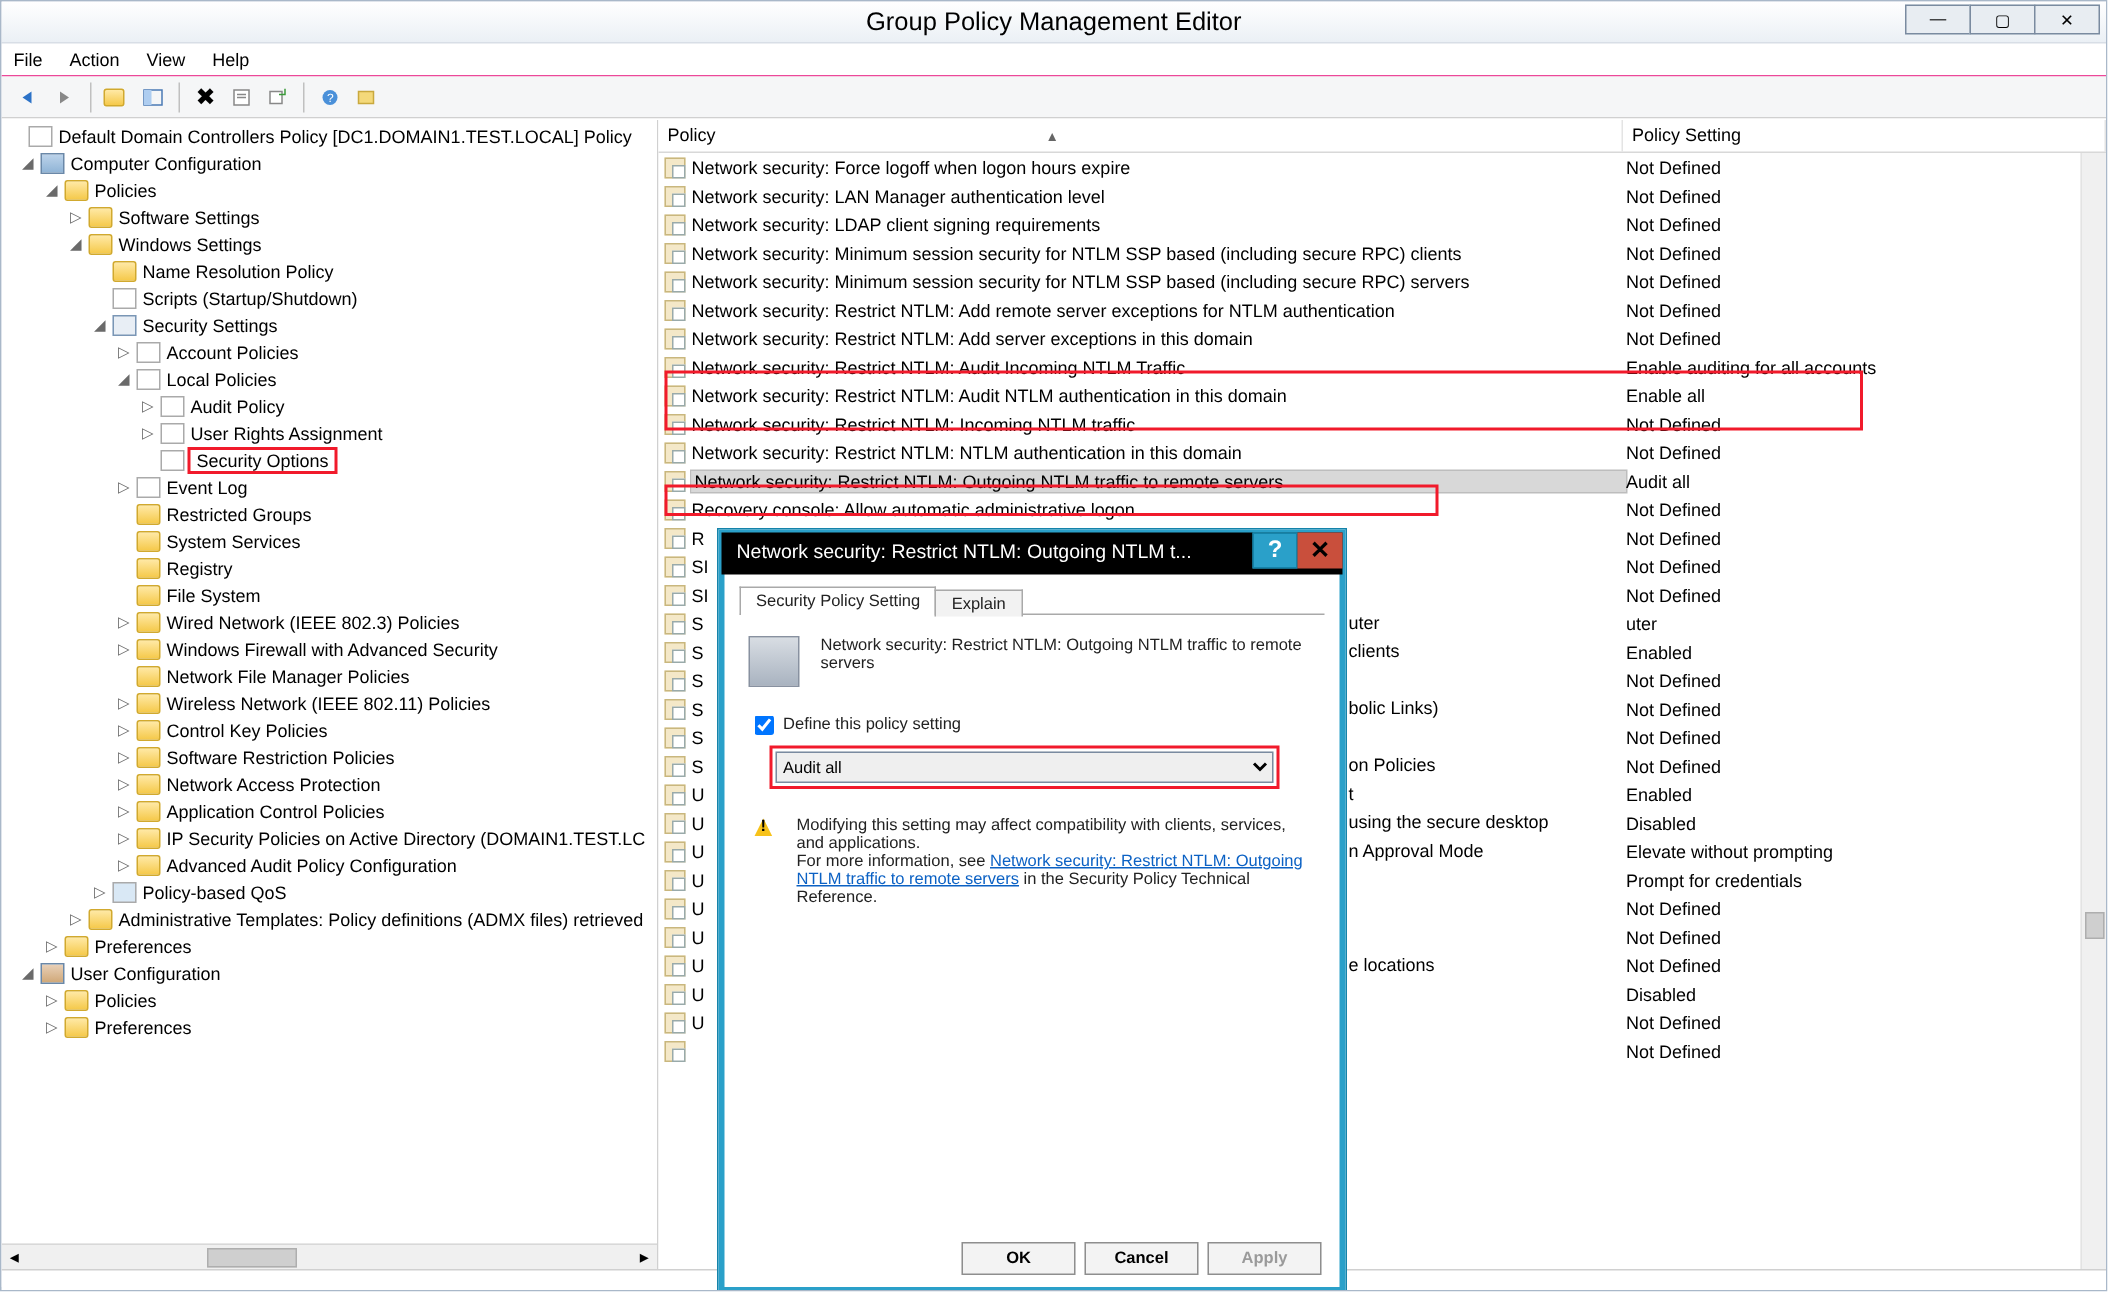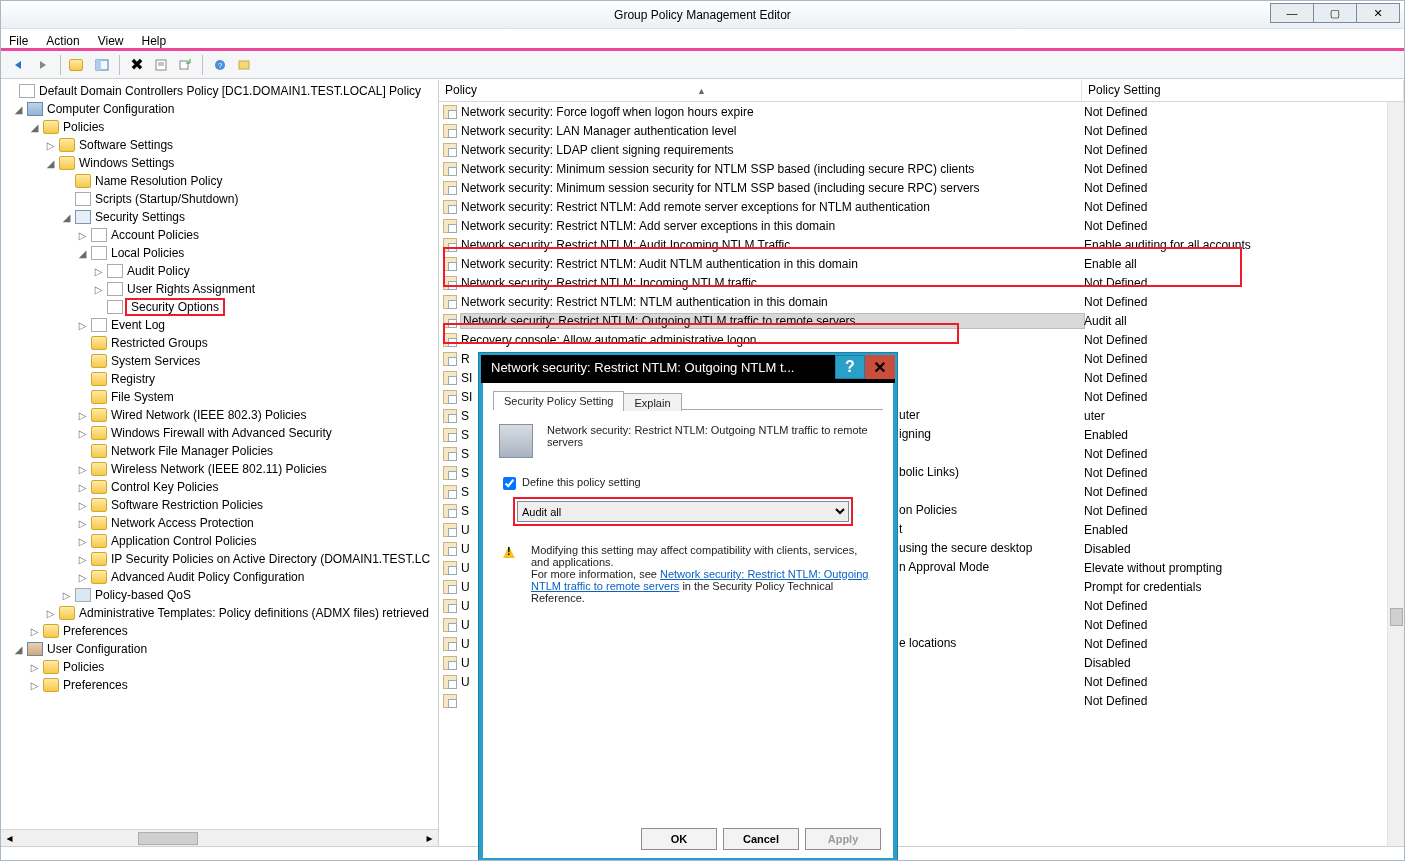--- a/index.html
+++ b/index.html
@@ -1,23 +1,23 @@
 <!DOCTYPE html>
 <html><head>
 <meta charset="utf-8">
 <style>
   * { box-sizing: border-box; font-family: "Segoe UI", Tahoma, sans-serif; }
   body { margin:0; background:#fff; }
   .window { width:1405px; height:861px; position:relative; background:#fff; border:1px solid #a9b8c9; overflow:hidden;}
   .titlebar { height:28px; background:linear-gradient(#fff,#ebf0f5); border-bottom:1px solid #d8dee6; display:flex; align-items:center; justify-content:center; position:relative;}
-  .titlebar .title { font-size:12px; color:#000; font-weight:normal;}
+  .titlebar .title { font-size:17px; color:#000; font-weight:normal;}
   .titlebar .winbtns { position:absolute; right:4px; top:2px; display:flex;}
   .winbtn { width:28px; height:20px; border:1px solid #7a8ba0; background:#e8edf2; display:flex; align-items:center; justify-content:center; font-size:11px; margin-left:-1px; cursor:default;}
   .winbtn.big { width:44px;}
-  .menubar { height:22px; background:#fff; border-bottom:3px solid #ec4899; display:flex; align-items:flex-end; padding-left:8px; font-size:12px;}
+  .menubar { height:22px; background:#fff; border-bottom:1px solid #ec4899; display:flex; align-items:center; padding-left:8px; font-size:12px;}
   .menubar div { margin-right:18px;}
   .toolbar { height:28px; background:#f5f6f7; border-bottom:1px solid #d0d0d0; display:flex; align-items:center; padding-left:8px; gap:4px;}
   .tbtn { width:20px; height:20px; display:flex; align-items:center; justify-content:center; border:1px solid transparent;}
   .sep { width:1px; height:20px; background:#c0c0c0; margin:0 3px;}
   .body { display:flex; height:calc(100% - 28px - 22px - 28px - 14px); border-top:1px solid #fff;}
   .treepane { width:438px; border-right:1px solid #d0d0d0; padding:2px 0 0 4px; font-size:12px; overflow:hidden; position:relative; background:#fff;}
   .listpane { flex:1; background:#fff; position:relative; font-size:12px;}
   .colheader { height:22px; border-bottom:1px solid #d8d8d8; display:flex; background:#fff;}
   .colheader .cell { padding:3px 6px; border-right:1px solid #e4e4e4;}
   .col-policy { flex:1;}
@@ -404,21 +404,21 @@
             <span class="ic"></span>
             <span class="p">S</span>
             <span class="s" style="padding-left: 0px;">uter</span>
           </div>
           <span style="position: absolute; left: 460px; top: 306px;">uter</span>
           <div class="row">
             <span class="ic"></span>
             <span class="p">S</span>
             <span class="s" style="padding-left: 0px;">Enabled</span>
           </div>
-          <span style="position: absolute; left: 460px; top: 325px;">igning</span>
+          <span style="position: absolute; left: 460px; top: 325px;">clients</span>
           <div class="row">
             <span class="ic"></span>
             <span class="p">S</span>
             <span class="s">Not Defined</span>
           </div>
           <div class="row">
             <span class="ic"></span>
             <span class="p">S</span>
             <span class="s" style="padding-left: 0px;">Not Defined</span>
           </div>

